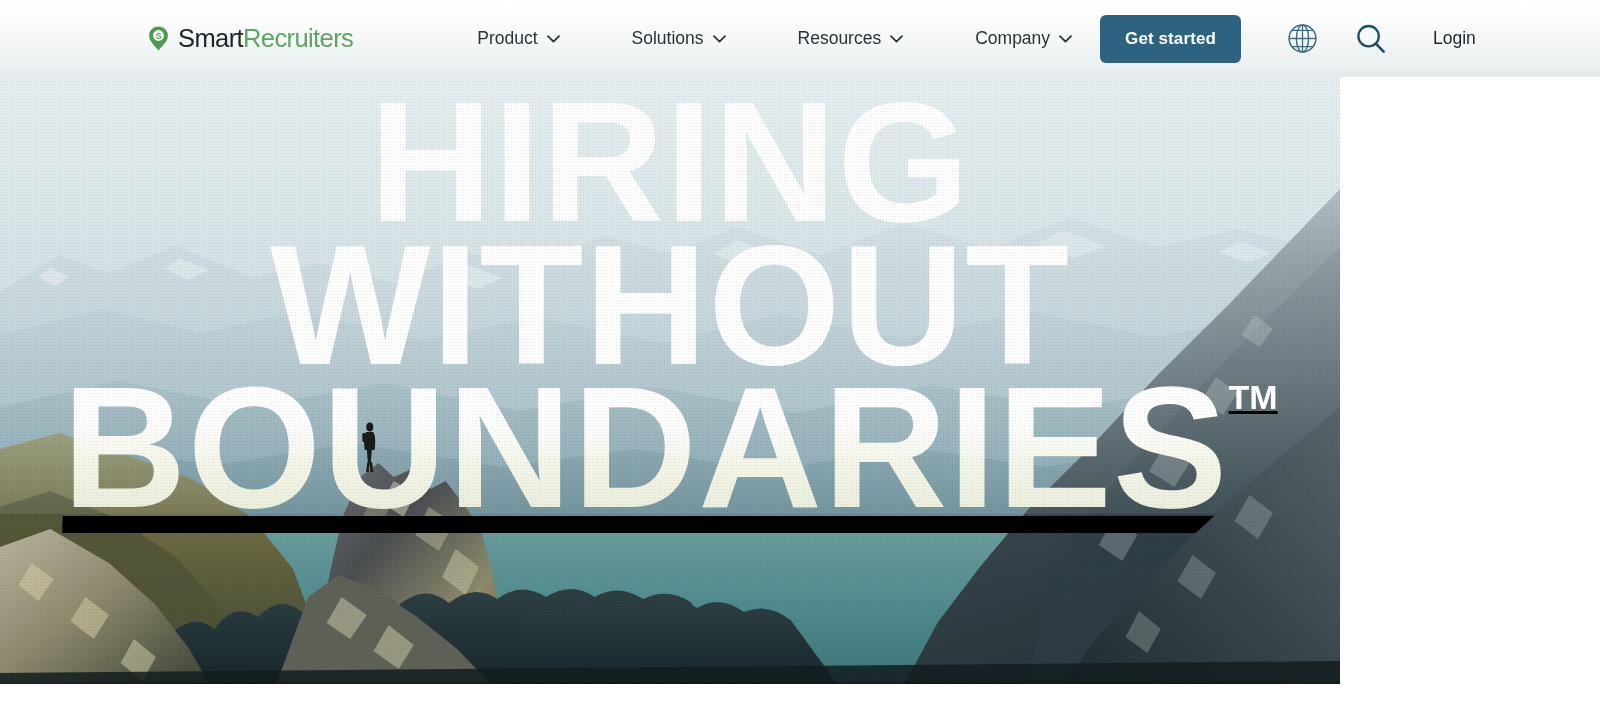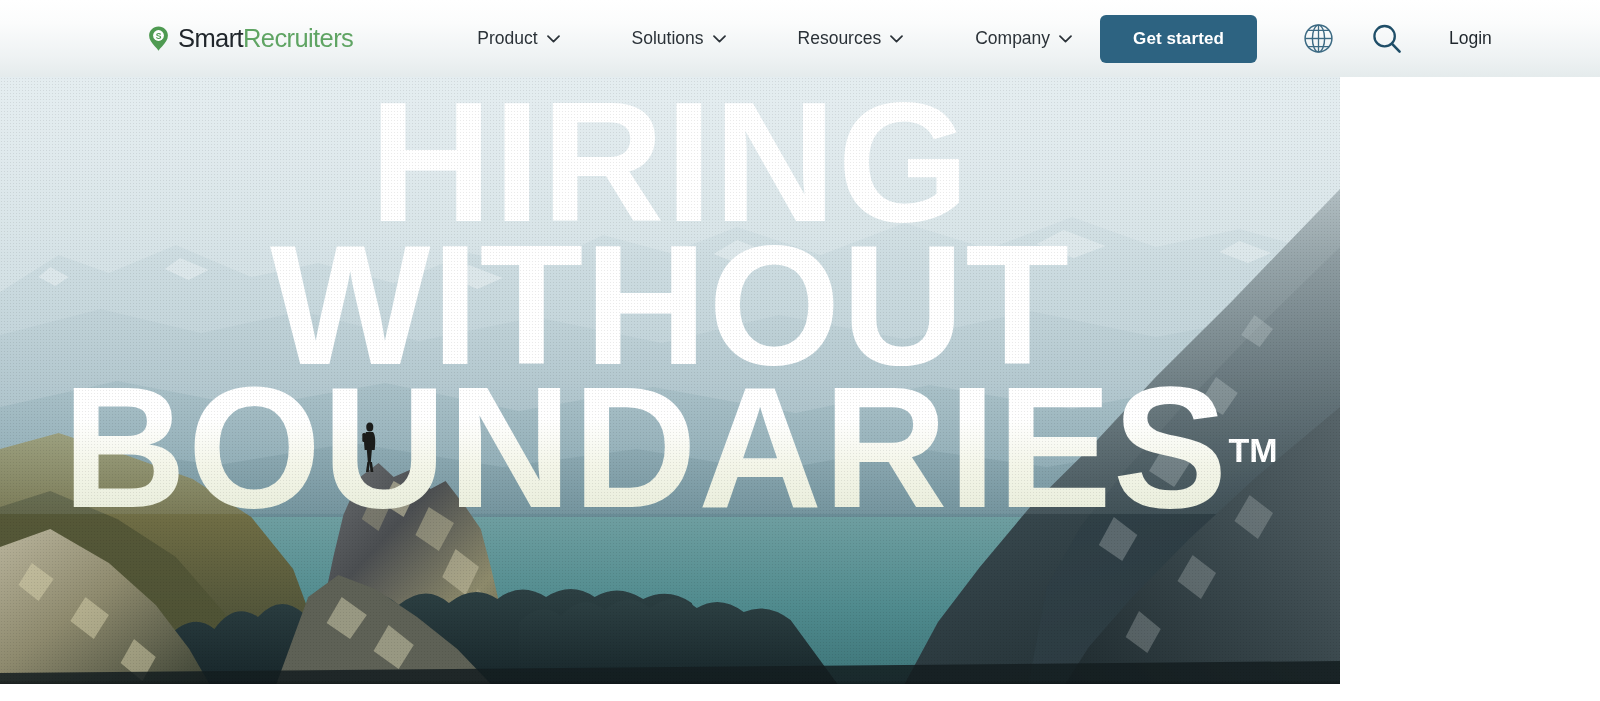--- a/index.html
+++ b/index.html
@@ -57,21 +57,21 @@
 
   .header-right{
     display:flex; align-items:center;
     margin-left:auto; margin-right:148px;
     gap:0;
   }
   .cta-btn{
     background:#2d6381; color:#ffffff;
     font-size:17px; font-weight:700;
     border:none; border-radius:6px;
-    padding:0 33px; height:48px;
+    padding:0 25px; height:48px;
     line-height:48px;
     cursor:pointer; white-space:nowrap;
     letter-spacing:0.1px;
   }
   .icon-btn{
     width:56px; height:48px;
     display:flex; align-items:center; justify-content:center;
     cursor:pointer; background:none; border:none;
   }
   .globe-wrap{ margin-left:34px; }
@@ -345,21 +345,21 @@
 
     <path d="M0 372 L70 356 L150 378 L230 402 L300 440 L350 492 L380 560 L392 607 L0 607 Z" fill="url(#ridgeLeft)"></path>
     <path d="M0 430 L60 414 L140 442 L210 480 L268 536 L300 607 L0 607 Z" fill="#4f5334" opacity=".8"></path>
   </svg>
 
   <div class="fog"></div>
 
   <div class="hero-copy">
     <div class="line line-1">HIRING</div>
     <div class="line line-2">WITHOUT</div>
-    <div style="position:relative;z-index:18;display:flex;align-items:center;">
+    <div style="position:relative;z-index:18;display:flex;align-items:flex-start;text-decoration:underline;">
       <span class="line line-3">BOUNDARIES</span>
       <span class="tm">TM</span>
     </div>
   </div>
 
   <div class="fg-layer">
     <svg viewBox="0 0 1600 607" preserveAspectRatio="none">
       <defs>
         <linearGradient id="rockG" x1="0" y1="0" x2="1" y2="1">
           <stop offset="0%" stop-color="#6f7275"></stop>

